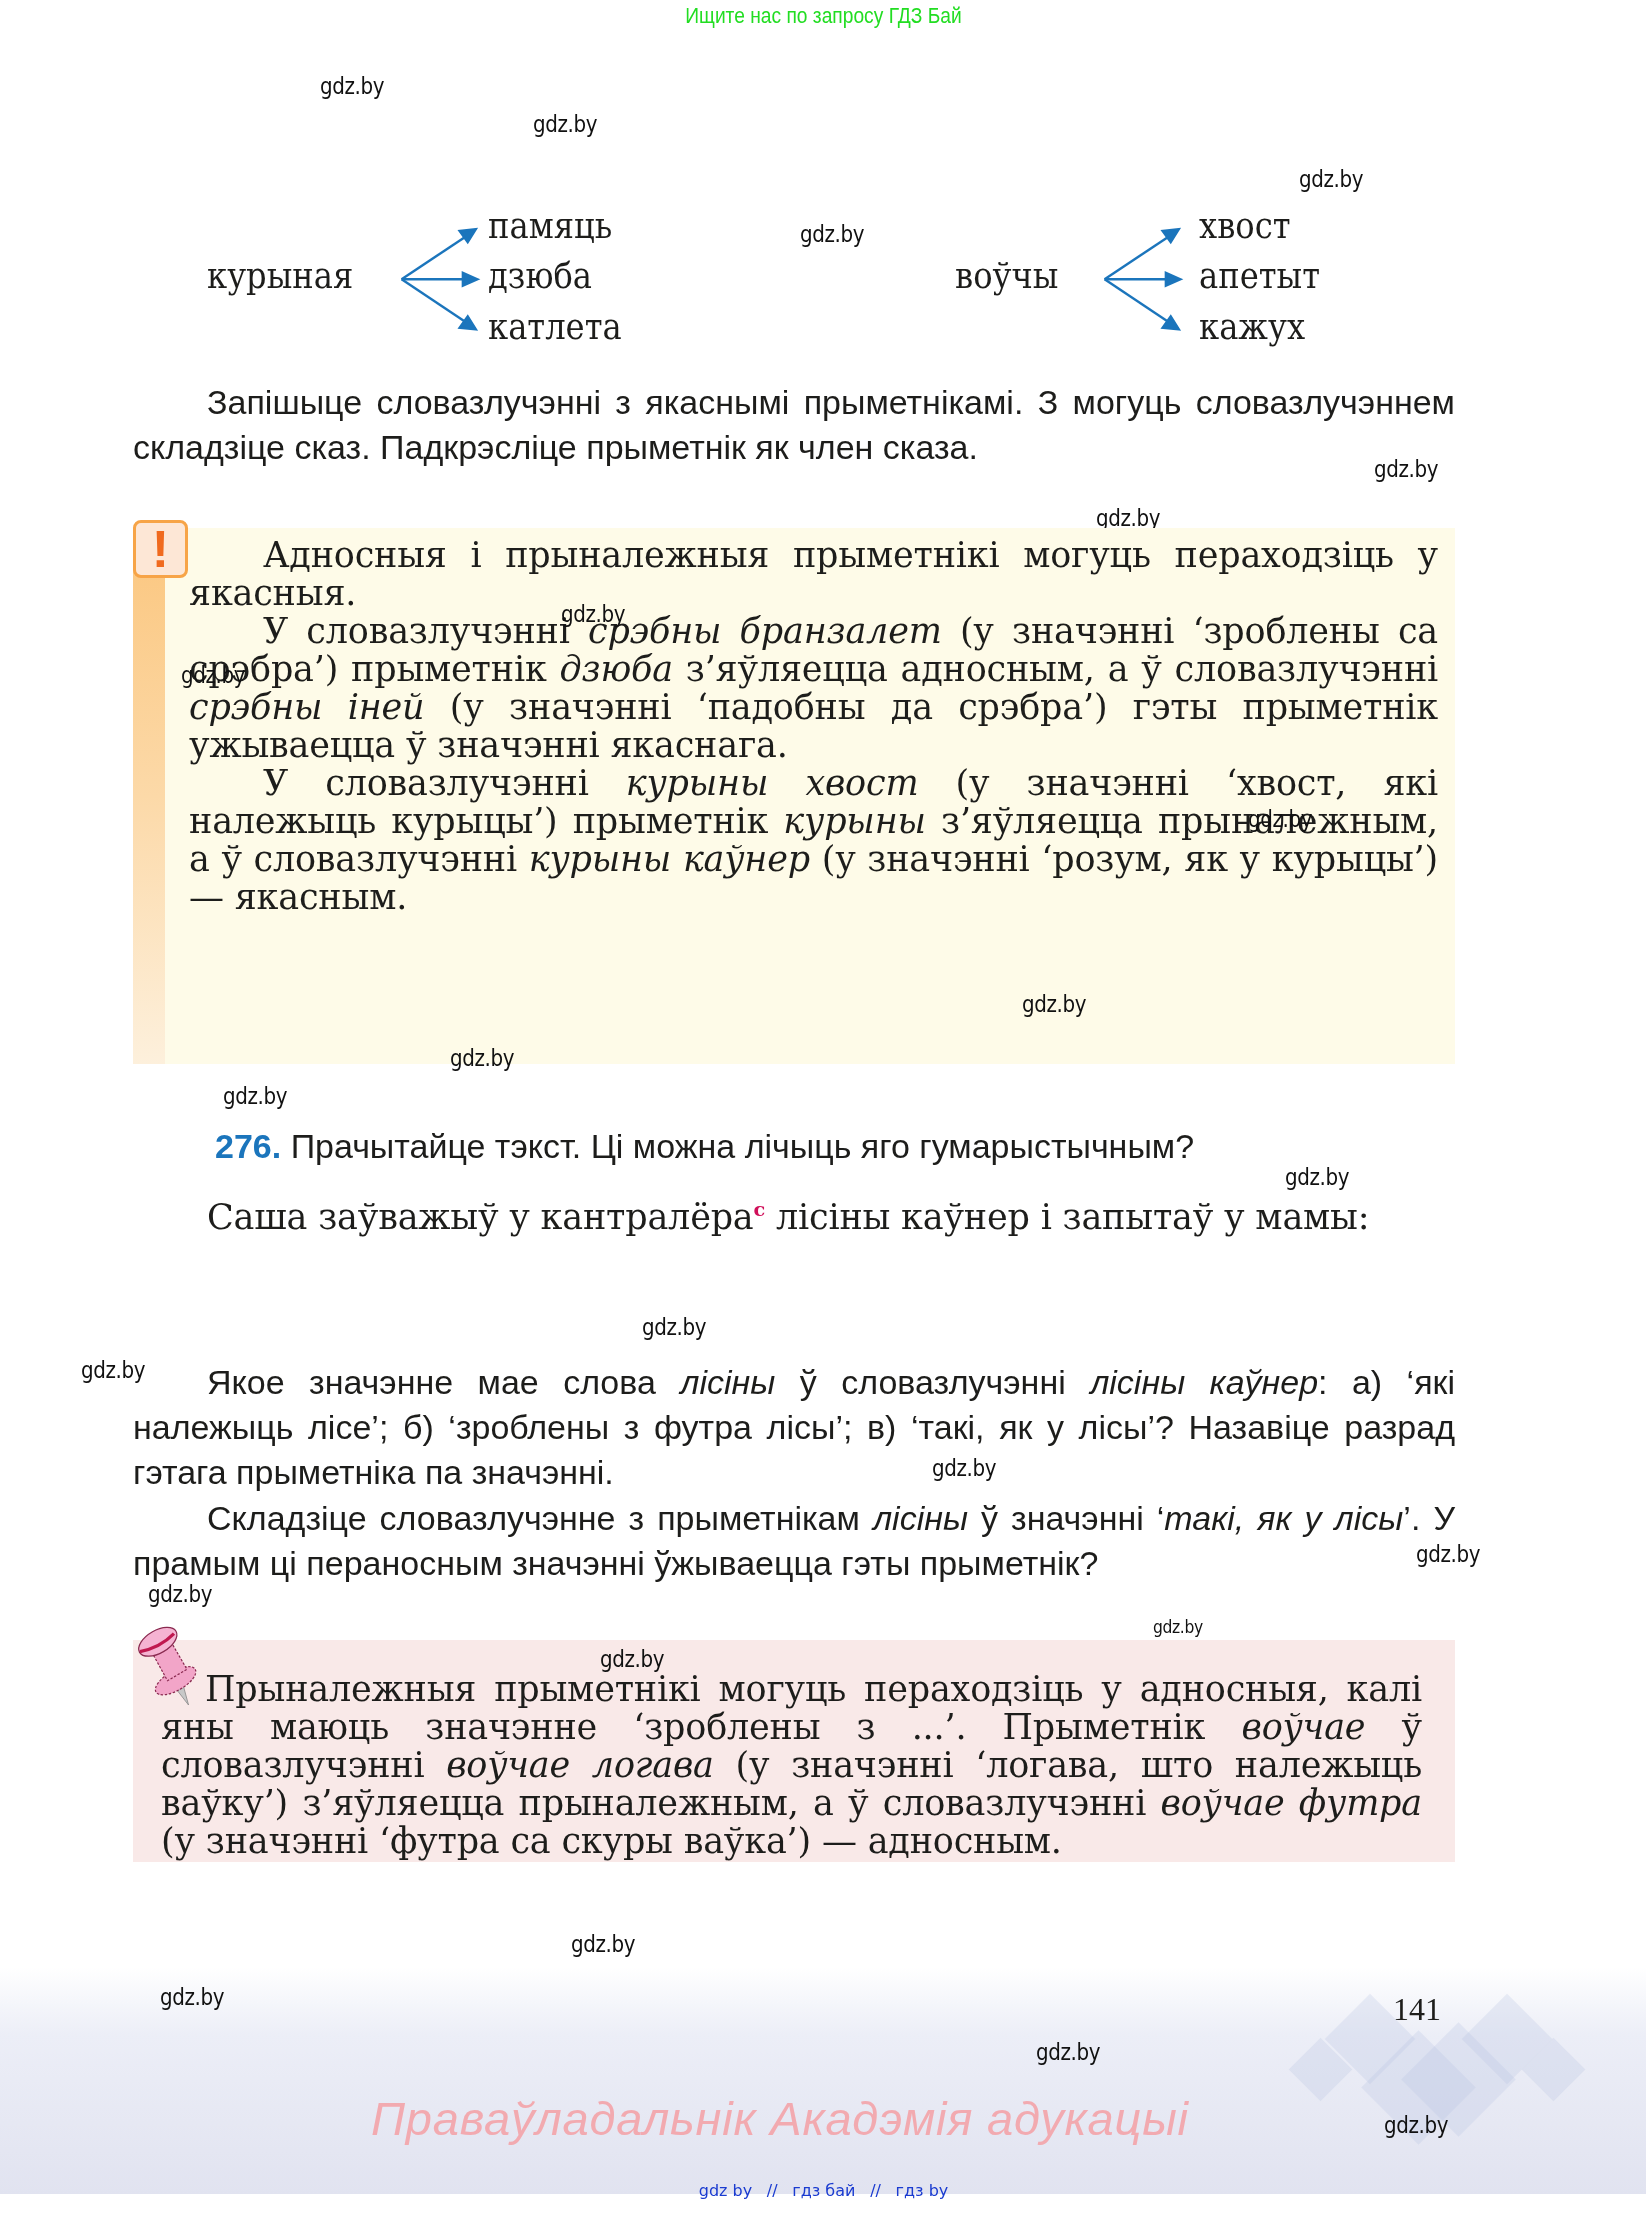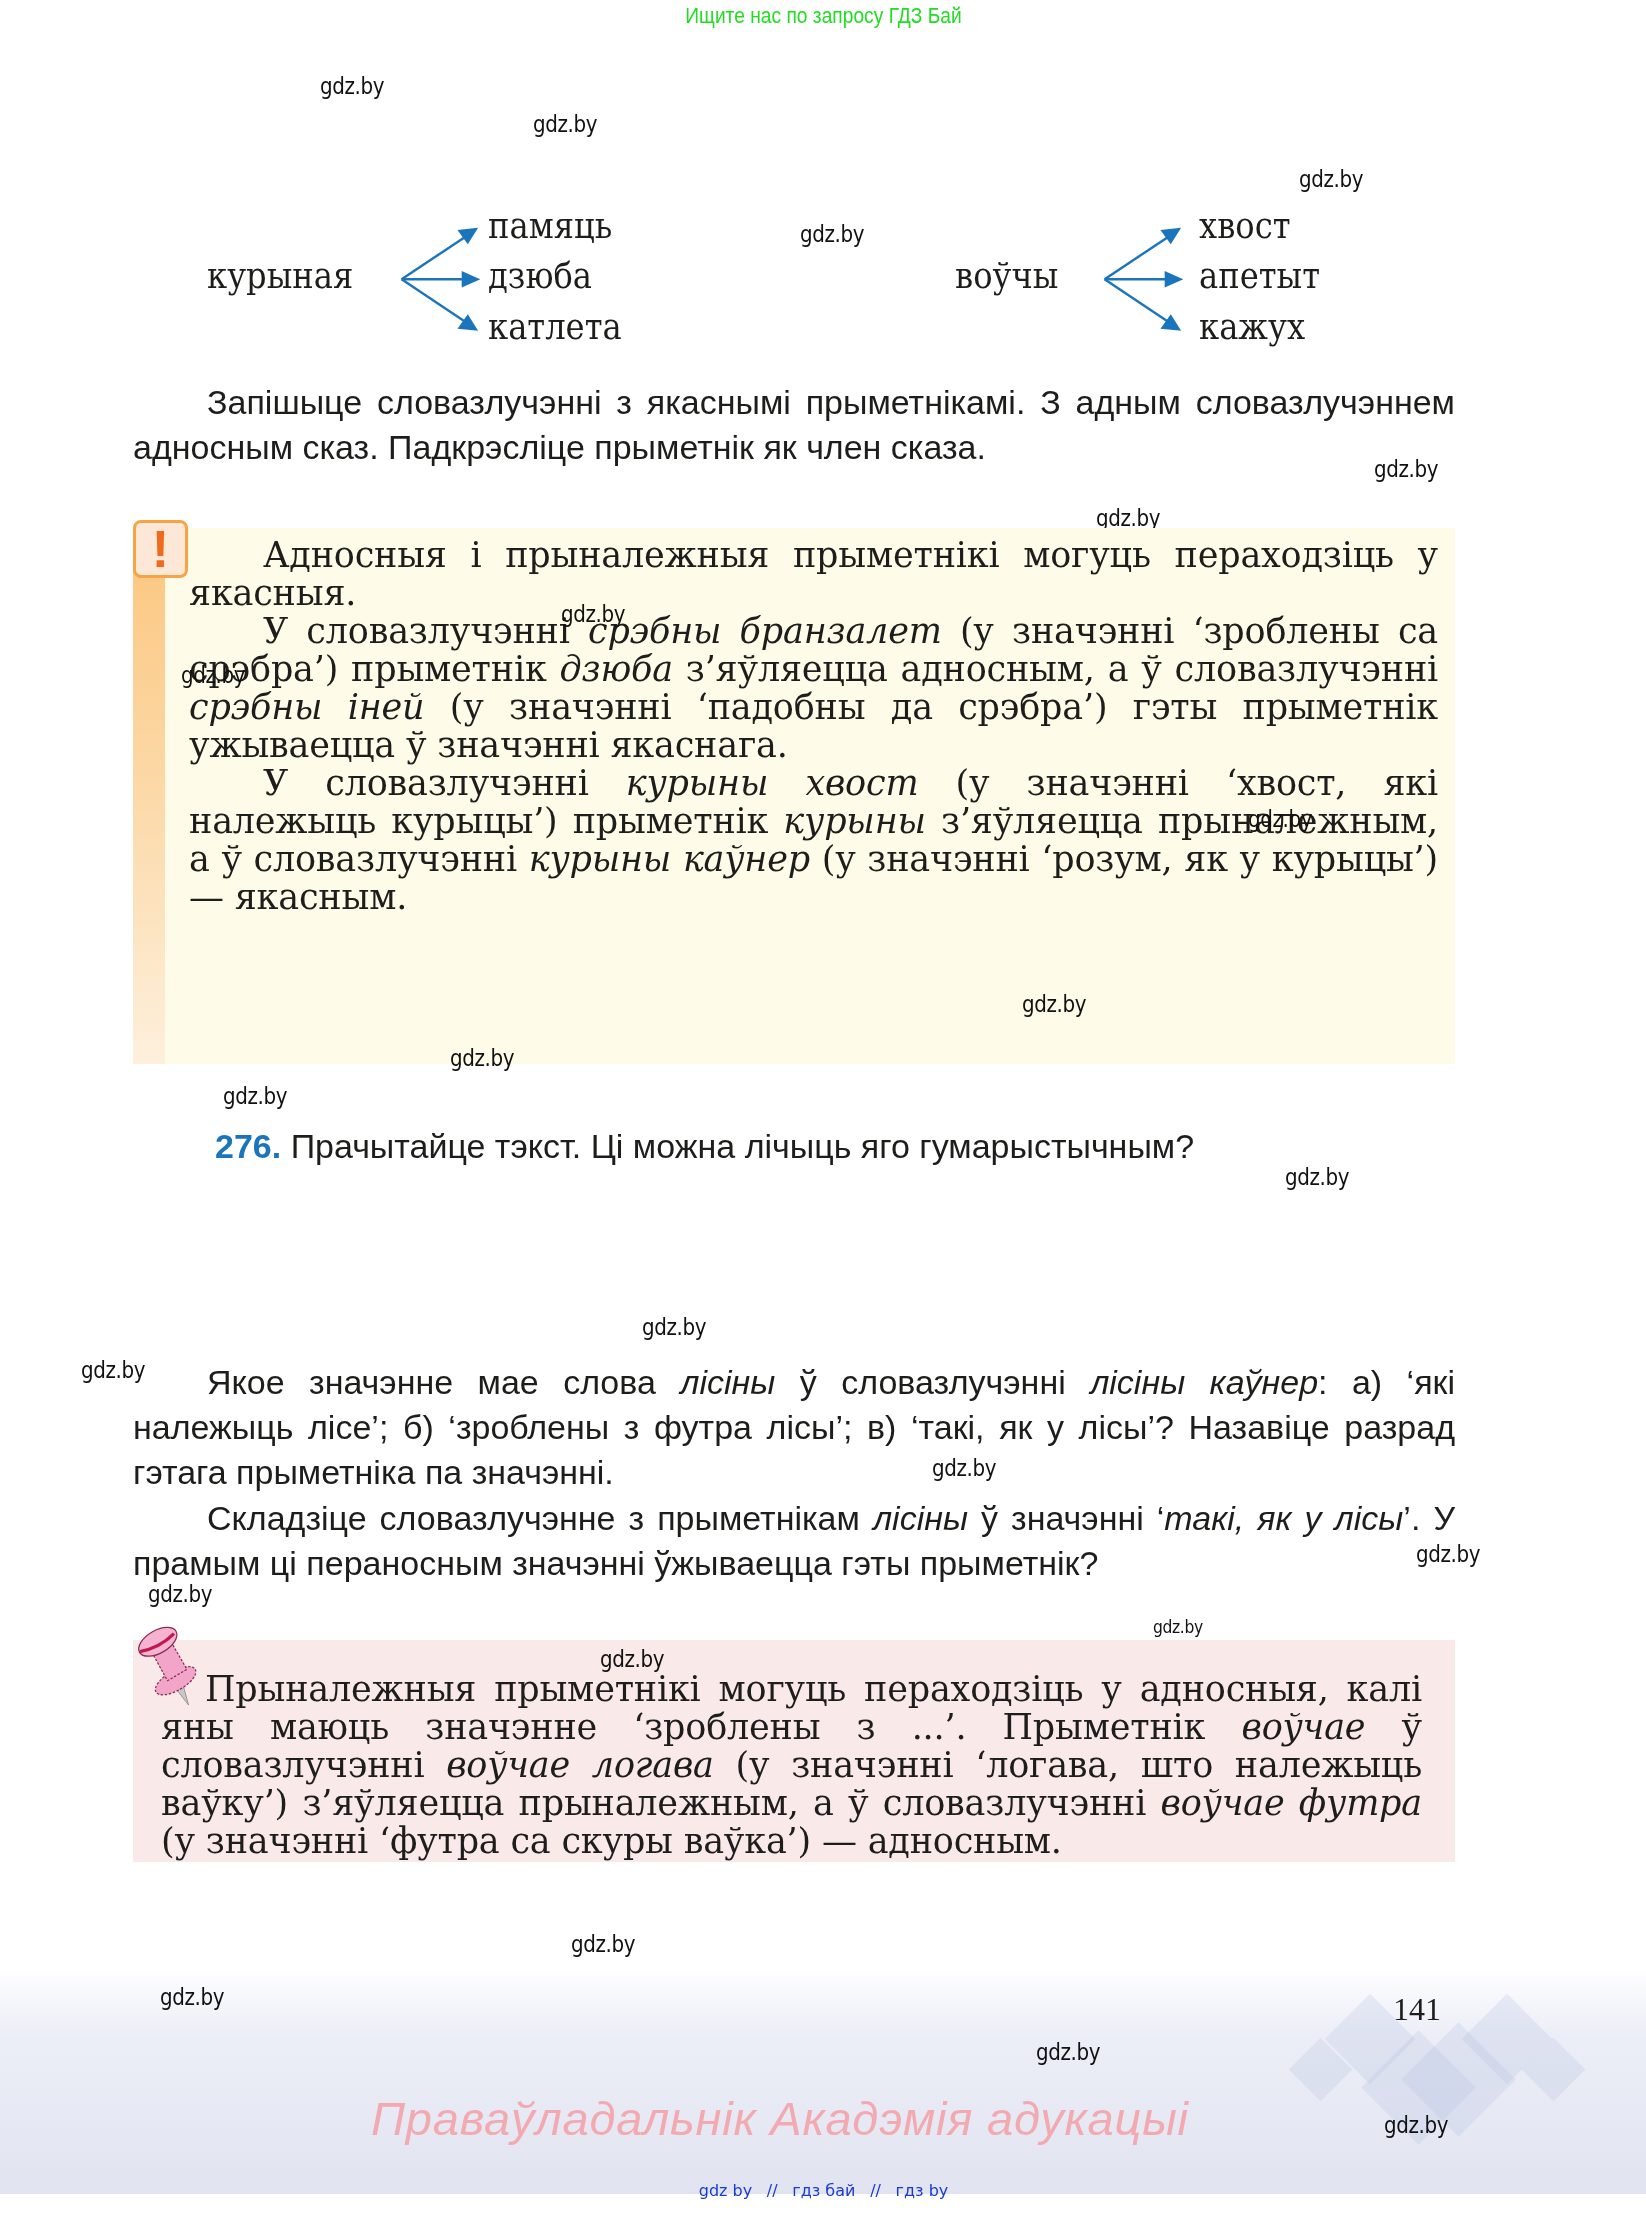--- a/index.html
+++ b/index.html
@@ -104,41 +104,42 @@
       <line x1="8" y1="76" x2="98" y2="16"></line>
       <line x1="8" y1="76" x2="98" y2="76"></line>
       <line x1="8" y1="76" x2="98" y2="136"></line>
       <path d="M100 14 L80 16 L90 30 Z"></path>
       <path d="M102 76 L84 68 L84 84 Z"></path>
       <path d="M100 138 L80 136 L90 122 Z"></path>
     </g>
   </svg>
 </div>
 
-<div class="sans-p" style="left:133px;top:380px;width:1322px"><span class="indent"></span><span>Запішыце словазлучэнні з якаснымі прыметнікамі. З адным словазлучэннем адносным сказ. Падкрэсліце прыметнік як член сказа.</span></div>
+<div class="sans-p" style="left:133px;top:380px;width:1322px"><span class="indent"></span><span>Запішыце словазлучэнні з якаснымі прыметнікамі. З могуць словазлучэннем складзіце сказ. Падкрэсліце прыметнік як член сказа.</span></div>
 
 <div class="box-yellow">
   <div class="strip"></div>
 </div>
 <div class="excl">!</div>
 <div class="rule-text" style="left:189px;top:536px;width:1249px">
   <div><span class="indent"></span><span>Адносныя і прыналежныя прыметнікі могуць пераходзіць у якасныя.</span></div>
   <div><span class="indent"></span><span>У словазлучэнні </span><i>срэбны бранзалет</i><span> (у значэнні ‘зроблены са срэбра’) прыметнік </span><i>дзюба</i><span> з’яўляецца адносным, а ў словазлучэнні </span><i>срэбны іней</i><span> (у значэнні ‘падобны да срэбра’) гэты прыметнік ужываецца ў значэнні якаснага.</span></div>
   <div><span class="indent"></span><span>У словазлучэнні </span><i>курыны хвост</i><span> (у значэнні ‘хвост, які належыць курыцы’) прыметнік </span><i>курыны</i><span> з’яўляецца прыналежным, а ў словазлучэнні </span><i>курыны каўнер</i><span> (у значэнні ‘розум, як у курыцы’) — якасным.</span></div>
 </div>
 <div class="wm" style="left:561px;top:601px">gdz.by</div>
 <div class="wm" style="left:181px;top:662px">gdz.by</div>
 <div class="wm" style="left:1248px;top:806px">gdz.by</div>
 <div class="wm" style="left:1022px;top:991px">gdz.by</div>
 <div class="wm" style="left:450px;top:1045px">gdz.by</div>
 <div class="wm" style="left:223px;top:1083px">gdz.by</div>
 
 <div class="sans-p" style="left:215px;top:1124px;width:1249px"><span class="ex-num">276.</span> <span>Прачытайце тэкст. Ці можна лічыць яго гумарыстычным?</span></div>
 <div class="wm" style="left:1285px;top:1164px">gdz.by</div>
 <div class="rule-text" style="left:133px;top:1191px;width:1322px">
+  <div><span class="indent"></span><span>Саша заўважыў у кантралёра</span><span class="sup-c">с</span><span> лісіны каўнер і запытаў у мамы:</span></div>
 </div>
 <div class="wm" style="left:642px;top:1314px">gdz.by</div>
 <div class="wm" style="left:81px;top:1357px">gdz.by</div>
 
 <div class="sans-p" style="left:133px;top:1360px;width:1322px"><span class="indent"></span><span>Якое значэнне мае слова </span><i>лісіны</i><span> ў словазлучэнні </span><i>лісіны каўнер</i><span>: а) ‘які належыць лісе’; б) ‘зроблены з футра лісы’; в) ‘такі, як у лісы’? Назавіце разрад гэтага прыметніка па значэнні.</span></div>
 <div class="wm" style="left:932px;top:1455px">gdz.by</div>
 <div class="sans-p" style="left:133px;top:1496px;width:1322px"><span class="indent"></span><span>Складзіце словазлучэнне з прыметнікам </span><i>лісіны</i><span> ў значэнні ‘</span><i>такі, як у лісы</i><span>’. У прамым ці пераносным значэнні ўжываецца гэты прыметнік?</span></div>
 <div class="wm" style="left:1416px;top:1541px">gdz.by</div>
 <div class="wm" style="left:148px;top:1581px">gdz.by</div>
 <div class="wm" style="left:1153px;top:1617px;font-size:17.7px">gdz.by</div>

